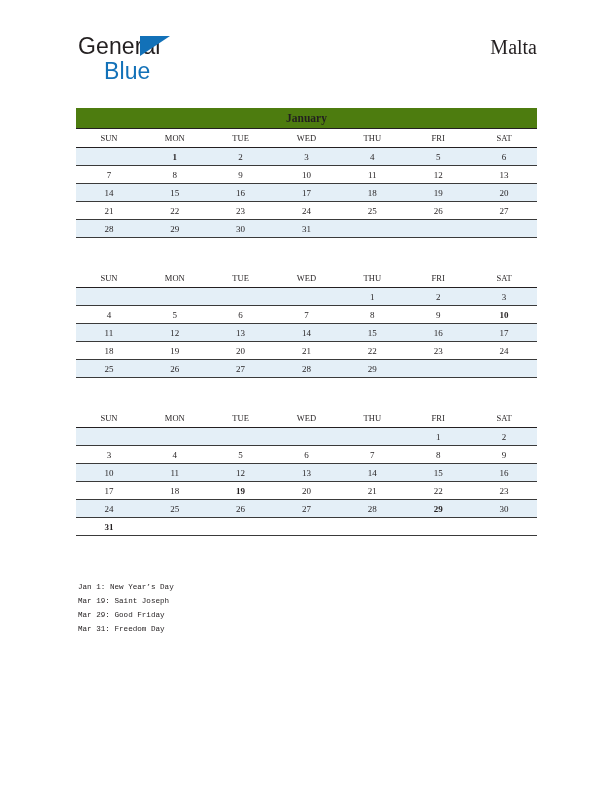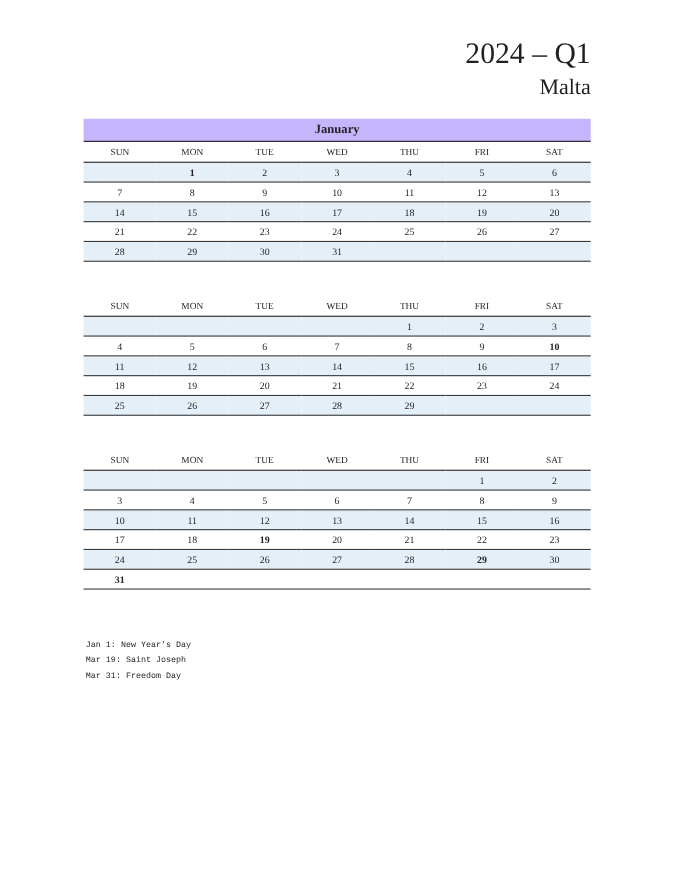--- a/index.html
+++ b/index.html
@@ -86,21 +86,21 @@
     position: absolute;
     left: 76px;
     top: 108px;
     width: 461px;
   }
   .month-block {
     width: 461px;
     margin-bottom: 31px;
   }
   .month-title {
-    background: #c4b5fd;
+    background: #4d7c0f;
     height: 20px;
     line-height: 20px;
     text-align: center;
     font-weight: bold;
     font-size: 11.5px;
     color: #231f20;
     border-bottom: 1.2px solid #231f20;
   }
   table.cal {
     width: 461px;
@@ -145,23 +145,27 @@
     color: #231f20;
     line-height: 14px;
     white-space: nowrap;
   }
 </style>
 </head>
 <body>
 
 <div class="page-header">
 
+  <div class="logo">
+    <span class="logo-general">General</span>
+    <span class="logo-triangle"></span>
+    <span class="logo-blue">Blue</span>
+  </div>
 
   <div class="title-block">
-    <div class="title-main">2024 – Q1</div>
     <div class="title-sub">Malta</div>
   </div>
 
 </div>
 
 <div class="months" id="months-container">
     <div class="month-block">
       <div class="month-title">January</div>
       <table class="cal">
         <thead>
@@ -355,14 +359,15 @@
             <td></td>
           </tr>
         </tbody>
       </table>
     </div>
   </div>
 
 <div class="legend" id="legend-container">
     <div class="legend-line">Jan 1: New Year’s Day</div>
     <div class="legend-line">Mar 19: Saint Joseph</div>
+    <div class="legend-line">Mar 29: Good Friday</div>
     <div class="legend-line">Mar 31: Freedom Day</div>
   </div>
 
 </body></html>

